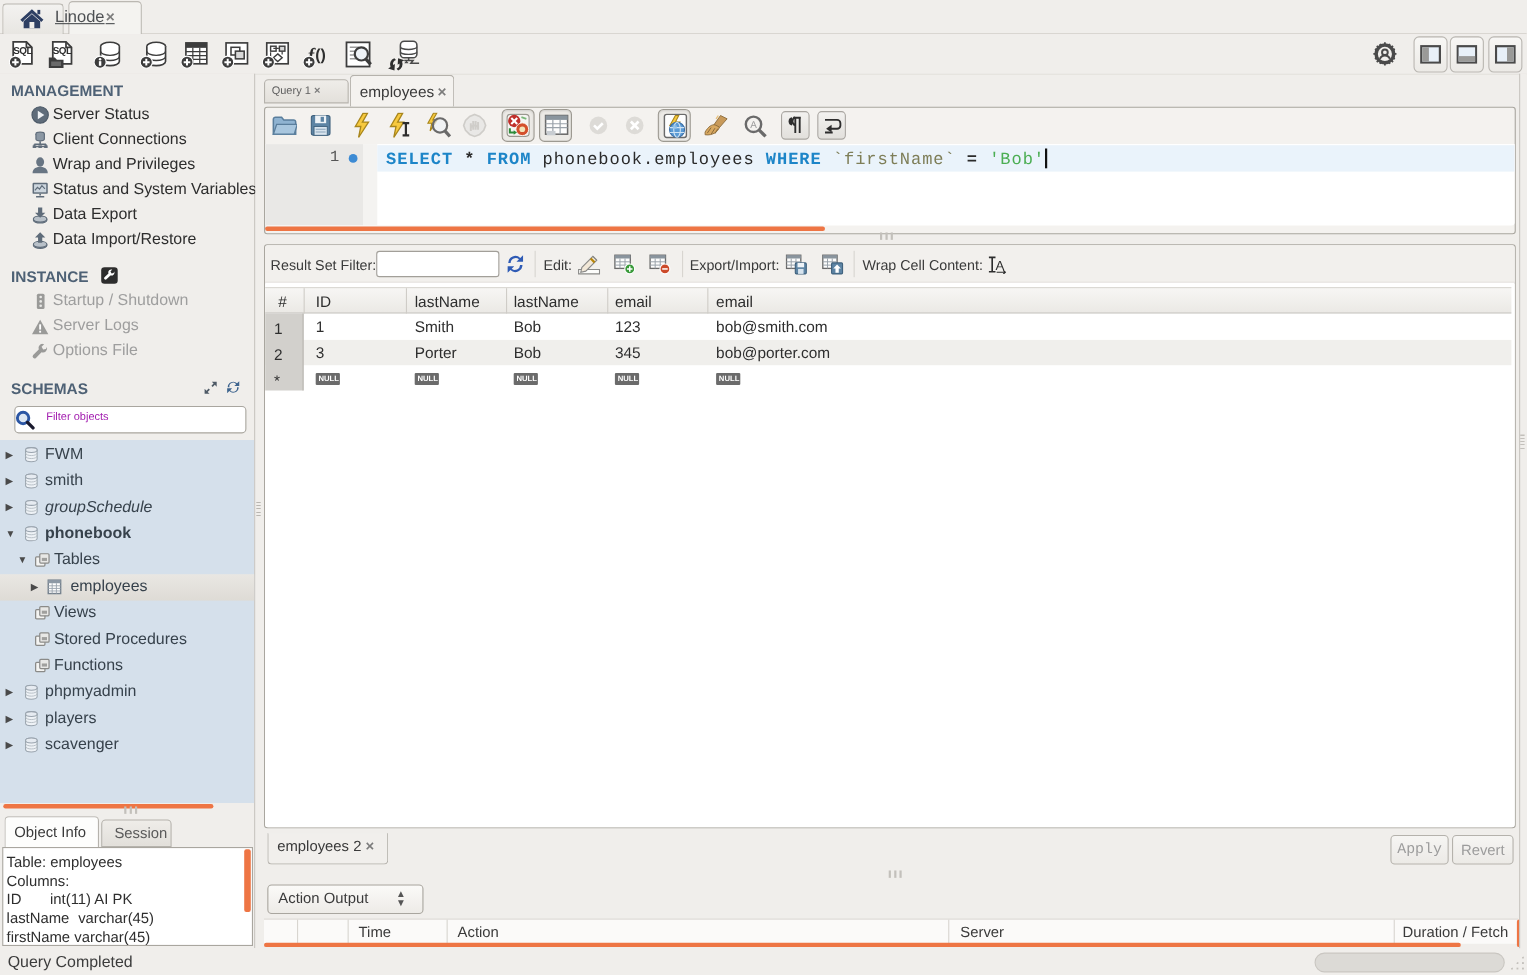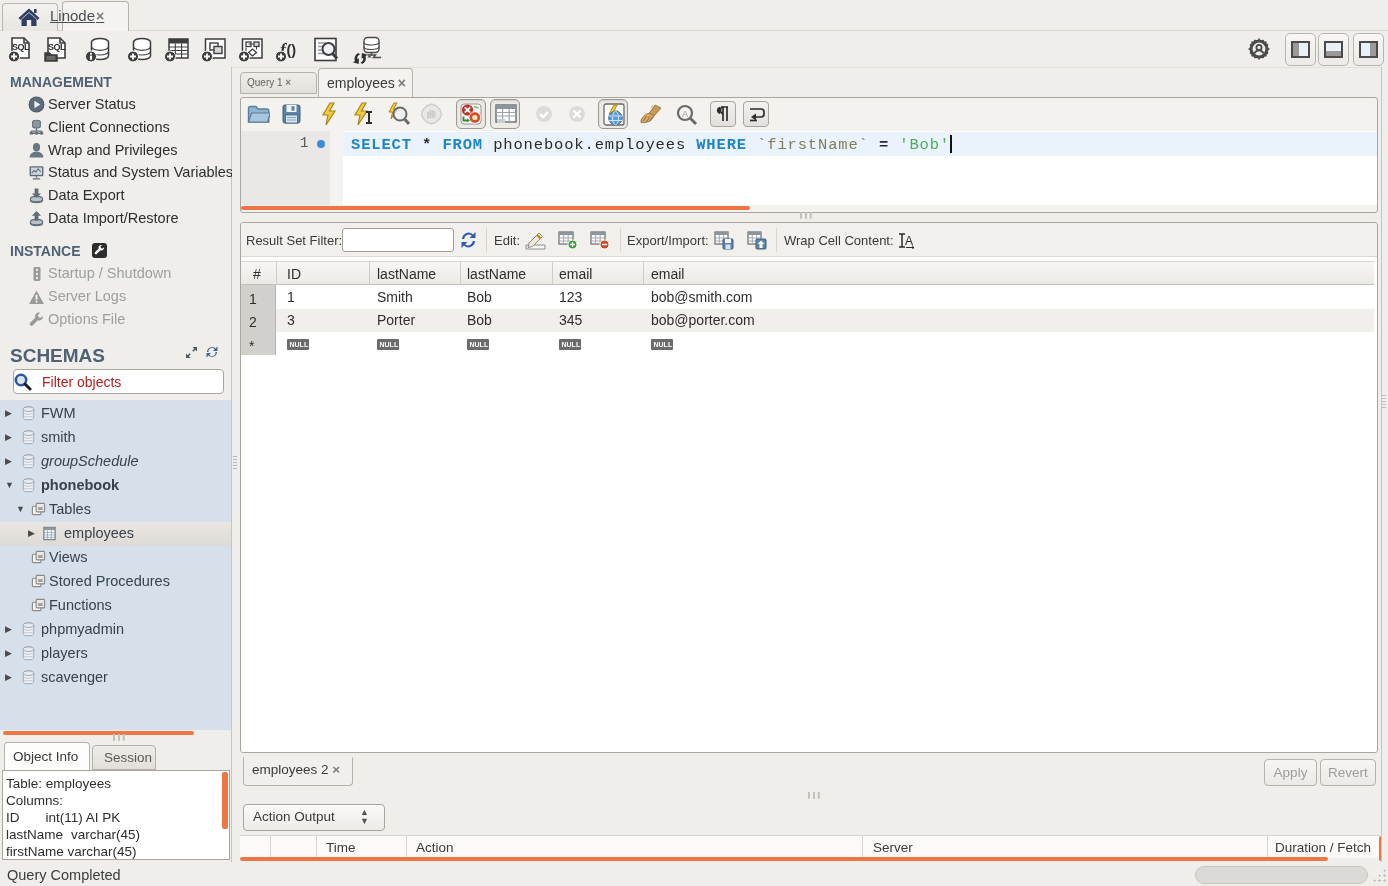--- a/index.html
+++ b/index.html
@@ -290,36 +290,36 @@
       </svg>
     </div>
   <div class="abs gi" style="top:288px;">Server Logs</div>
   <div class="abs" style="left:28px;top:312px;">
       <svg width="17" height="17">
         <use href="#i-wrench"></use>
       </svg>
     </div>
   <div class="abs gi" style="top:311px;">Options File</div>
 </div>
-<div class="abs" style="left:10px;top:345px;font-size:19px;font-weight:bold;color:#4e6175;">SCHEMAS</div>
+<div class="abs" style="left:10px;top:345px;font-size:14px;font-weight:bold;color:#4e6175;">SCHEMAS</div>
 <div class="abs" style="left:185px;top:346px;">
     <svg width="13" height="13" viewBox="0 0 13 13">
       <path d="M7.5 1 h4.5 v4.5 l-1.7-1.7 -2 2 -1.1-1.1 2-2 Z" fill="#4e5a66"></path>
       <path d="M5.5 12 H1 V7.5 l1.7 1.7 2-2 1.1 1.1 -2 2 Z" fill="#4e5a66"></path>
     </svg>
   </div>
 <div class="abs" style="left:205px;top:345px;">
     <svg width="14" height="14" viewBox="0 0 14 14">
       <path d="M2 7 a5 5 0 0 1 8.5-3.5 L12.5 1.5 V6 H8 l1.7-1.7 A3.4 3.4 0 0 0 3.6 7 Z" fill="#3e648e"></path>
       <path d="M12 7 a5 5 0 0 1-8.5 3.5 L1.5 12.5 V8 H6 L4.3 9.7 A3.4 3.4 0 0 0 10.4 7 Z" fill="#3e648e"></path>
     </svg>
   </div>
 
 <div class="abs" style="left:13px;top:369px;width:211px;height:25px;background:#fff;border:1px solid #a9a69f;border-radius:4px;"></div>
-<div class="abs" style="left:42px;top:374px;font-size:14px;color:#b91c1c;">Filter objects</div>
+<div class="abs" style="left:42px;top:374px;font-size:10px;color:#a21caf;">Filter objects</div>
 
 <div class="abs" id="tree" style="left:0;top:400px;width:231px;height:330px;background:#d5e0eb;"></div>
 <div class="abs" style="left:13px;top:372px;">
     <svg width="19" height="19" viewBox="0 0 19 19">
       <circle cx="8" cy="8" r="5.2" fill="#dce6f2" stroke="#2b56a4" stroke-width="2.6"></circle>
       <path d="M12 12 L17 17" stroke="#1a1a2e" stroke-width="3" stroke-linecap="round"></path>
     </svg>
   </div>
 <div id="treerows">
   <div class="abs ar" style="top:408px;">▶</div>
@@ -657,21 +657,21 @@
   </div>
   <div class="abs" style="left:0;top:27px;width:35px;height:70px;background:#d2d0cc;border-right:1px solid #b8b5b0;">
     <div class="abs" style="left:8px;top:6px;">1</div>
     <div class="abs" style="left:8px;top:29px;">2</div>
     <div class="abs" style="left:8px;top:53px;">*</div>
   </div>
 </div>
 
 <div class="abs" style="left:243px;top:757px;width:110px;height:29px;background:#f1efec;border:1px solid #b5b2ac;border-top:1px solid #f1efec;border-radius:0 0 4px 4px;"></div>
 <div class="abs" style="left:252px;top:762px;font-size:13.5px;color:#3a3a3a;">employees 2 <span class="tabx">×</span></div>
-<div class="abs" style="left:1264px;top:759px;width:53px;height:27px;background:linear-gradient(#f6f5f3,#eceae6);border:1px solid #b5b2ac;border-radius:4px;text-align:center;font-size:13.5px;color:#9c9c9c;line-height:25px;">Apply</div>
+<div class="abs" style="left:1264px;top:759px;width:53px;height:27px;background:linear-gradient(#f6f5f3,#eceae6);border:1px solid #b5b2ac;border-radius:4px;text-align:center;font-size:13.5px;color:#9c9c9c;line-height:25px;font-family:Liberation Mono, monospace;">Apply</div>
 <div class="abs" style="left:1320px;top:759px;width:56px;height:27px;background:linear-gradient(#f6f5f3,#eceae6);border:1px solid #b5b2ac;border-radius:4px;text-align:center;font-size:13.5px;color:#9c9c9c;line-height:25px;">Revert</div>
 <div class="grip" style="left:808px;top:792px;">▌▌▌</div>
 
 <div class="abs" style="left:243px;top:804px;width:142px;height:27px;background:linear-gradient(#fbfaf8,#edebe7);border:1px solid #a9a69f;border-radius:4px;"></div>
 <div class="abs" style="left:253px;top:809px;font-size:13.5px;color:#3a3a3a;">Action Output</div>
 <div class="abs" style="left:360px;top:808px;font-size:9px;color:#555;line-height:9px;">▲<br>▼</div>
 
 <div class="abs" id="outheader" style="left:240px;top:835px;width:1140px;height:23px;background:#fbfaf9;border-top:1px solid #d8d5d0;">
   <div class="abs" style="left:30px;top:0;width:1px;height:23px;background:#d8d5d0;"></div>
   <div class="abs" style="left:76px;top:0;width:1px;height:23px;background:#d8d5d0;"></div>

